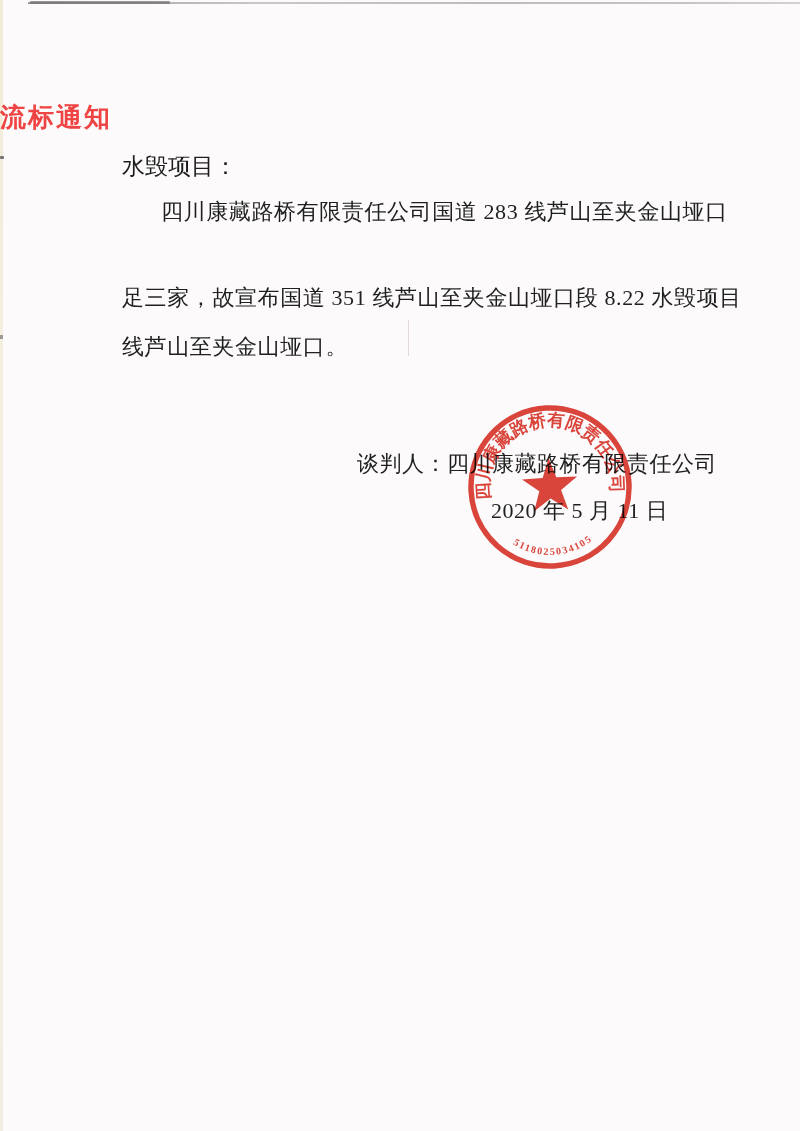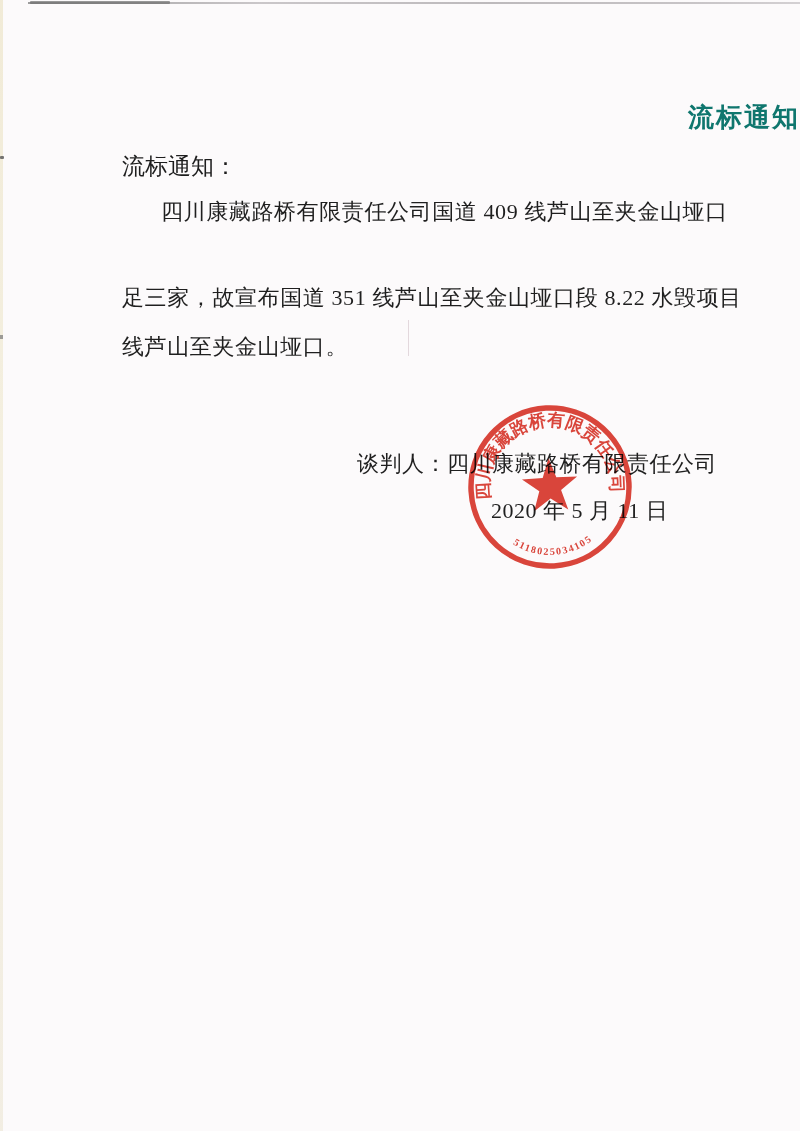--- a/index.html
+++ b/index.html
@@ -57,25 +57,25 @@
   }
   .scan-crease {
     position: absolute;
     left: 408px; top: 320px;
     width: 1px; height: 36px;
     background: #e3d8dd;
   }
   .doc-title {
     position: absolute;
     top: 100px; left: 0; right: 0;
-    text-align: right;
+    text-align: left;
     font-size: 26px;
     font-weight: bold;
     letter-spacing: 2px;
-    color: #0f766e;
+    color: #ef4444;
   }
   .salutation {
     position: absolute;
     top: 151px; left: 122px;
     font-size: 23px;
     color: #1d1d1d;
   }
   .body-line {
     position: absolute;
     left: 122px;
@@ -125,23 +125,23 @@
 
   <div class="scan-top-line"></div>
   <div class="scan-top-dark"></div>
   <div class="scan-left-strip"></div>
   <div class="scan-speck-1"></div>
   <div class="scan-speck-2"></div>
   <div class="scan-crease"></div>
 
   <div class="doc-title">流标通知</div>
 
-  <div class="salutation">流标通知：</div>
+  <div class="salutation">水毁项目：</div>
 
-  <div class="body-line l0">四川康藏路桥有限责任公司国道 409 线芦山至夹金山垭口</div>
+  <div class="body-line l0">四川康藏路桥有限责任公司国道 283 线芦山至夹金山垭口</div>
   <div class="body-line l2">足三家，故宣布国道 351 线芦山至夹金山垭口段 8.22 水毁项目</div>
   <div class="body-line l3">线芦山至夹金山垭口。</div>
 
   <div class="signature-line">谈判人：四川康藏路桥有限责任公司</div>
 
   <div class="date-line">2020 年 5 月 11 日</div>
 
   <svg class="seal" viewBox="-106 -106 212 212" xmlns="http://www.w3.org/2000/svg">
     <defs>
       <path id="arc-top" d="M -58.6 16.8 A 61 61 0 1 1 58.6 16.8" fill="none"></path>

